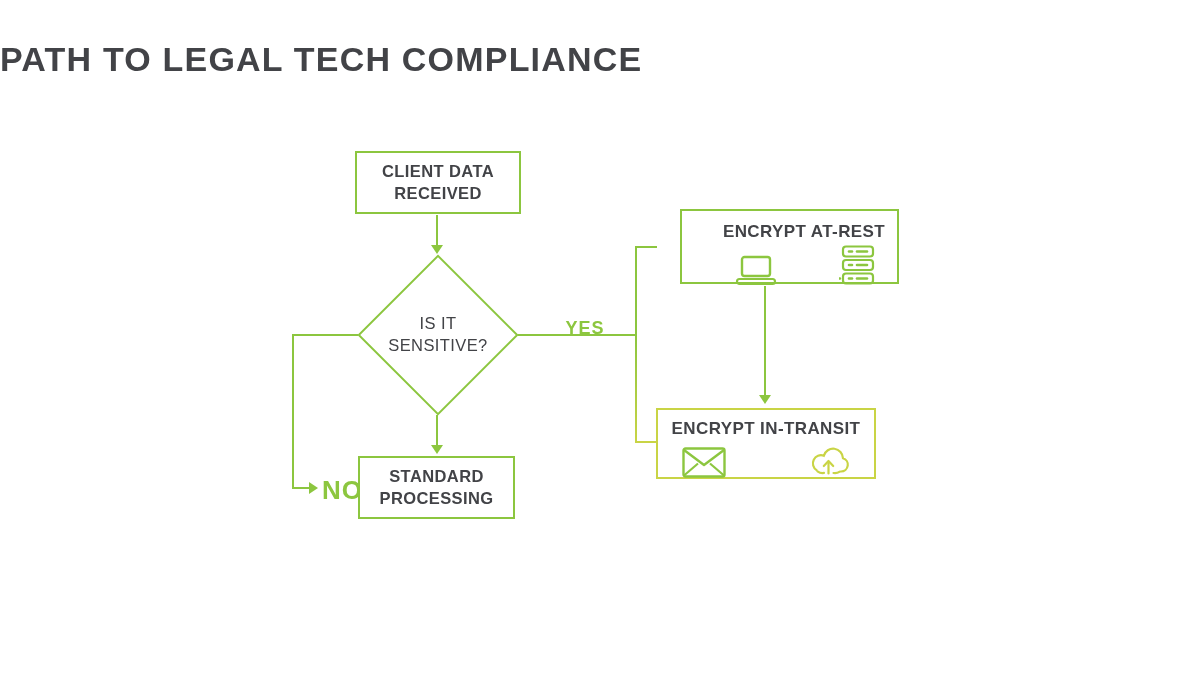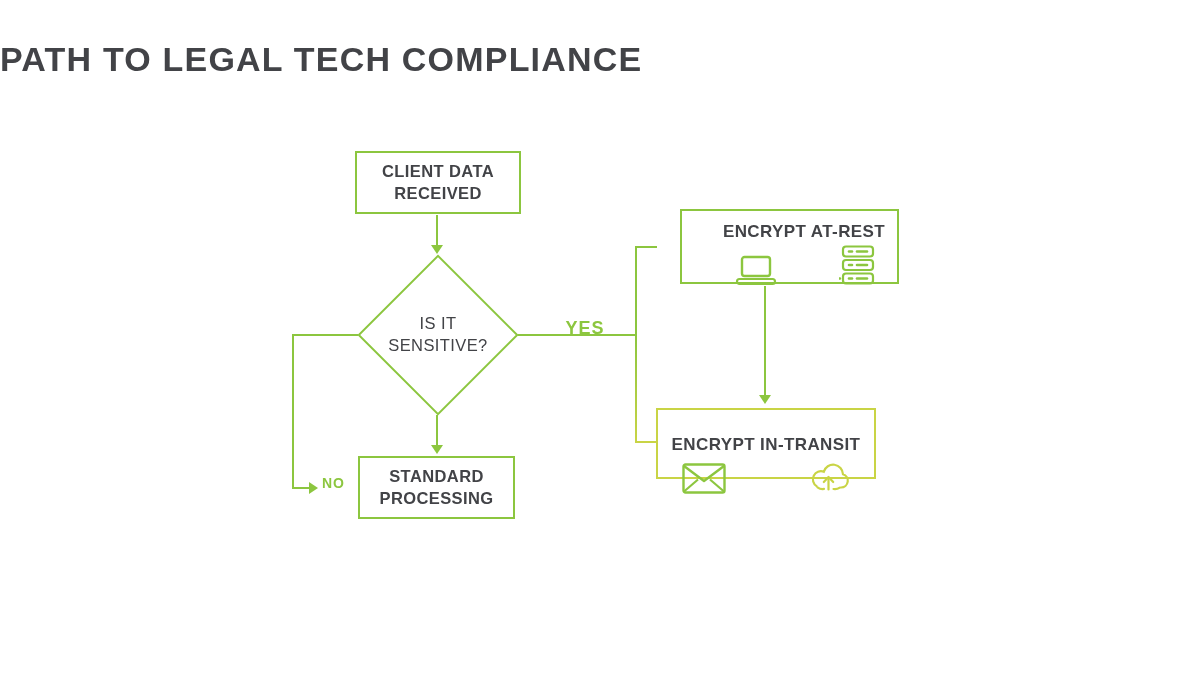--- a/index.html
+++ b/index.html
@@ -60,21 +60,21 @@
   .arrow-right{
     position:absolute;width:0;height:0;
     border-top:6px solid transparent;border-bottom:6px solid transparent;
     border-left:9px solid var(--green);
   }
   .edge-label{
     position:absolute;font-weight:bold;color:var(--green);
     letter-spacing:1px;
   }
   .edge-label.yes{left:552px;top:310px;width:66px;text-align:center;font-size:18px;margin-top:8px;}
-  .edge-label.no{left:322px;top:475px;font-size:14px;}
+  .edge-label.no{left:322px;top:475px;font-size:26px;}
 </style>
 </head>
 <body>
 
 <div class="canvas">
 
   <div class="title">PATH TO LEGAL TECH COMPLIANCE</div>
 
   <div class="node" style="left:355px;top:151px;width:166px;height:63px;">
     <div class="node-label">
@@ -121,21 +121,21 @@
           <line x1="0.5" y1="33.5" x2="1" y2="33.5" stroke-width="2.4" stroke-linecap="round"></line>
         </svg>
       </span>
     </div>
   </div>
 
   <div class="line" style="left:764px;top:286px;width:2px;height:110px;"></div>
   <div class="arrow-down" style="left:759px;top:395px;"></div>
 
   <div class="node icon-box" style="left:656px;top:408px;width:220px;height:71px;border-color:var(--ygreen);">
-    <div class="node-label" style="margin-top:24px;">ENCRYPT IN-TRANSIT</div>
+    <div class="node-label" style="margin-top:8px;">ENCRYPT IN-TRANSIT</div>
     <div class="icon-row" style="padding-bottom:7px;">
       <span class="icon icon-green">
         <svg width="44" height="31" viewBox="0 0 44 31">
           <rect x="1.5" y="1.5" width="41" height="28" rx="2" stroke-width="2.4"></rect>
           <polyline points="2,3 22,18 42,3" stroke-width="2.4" stroke-linejoin="round"></polyline>
           <line x1="2" y1="28.5" x2="16" y2="16.5" stroke-width="2.2"></line>
           <line x1="42" y1="28.5" x2="28" y2="16.5" stroke-width="2.2"></line>
         </svg>
       </span>
       <span class="icon icon-ygreen">

